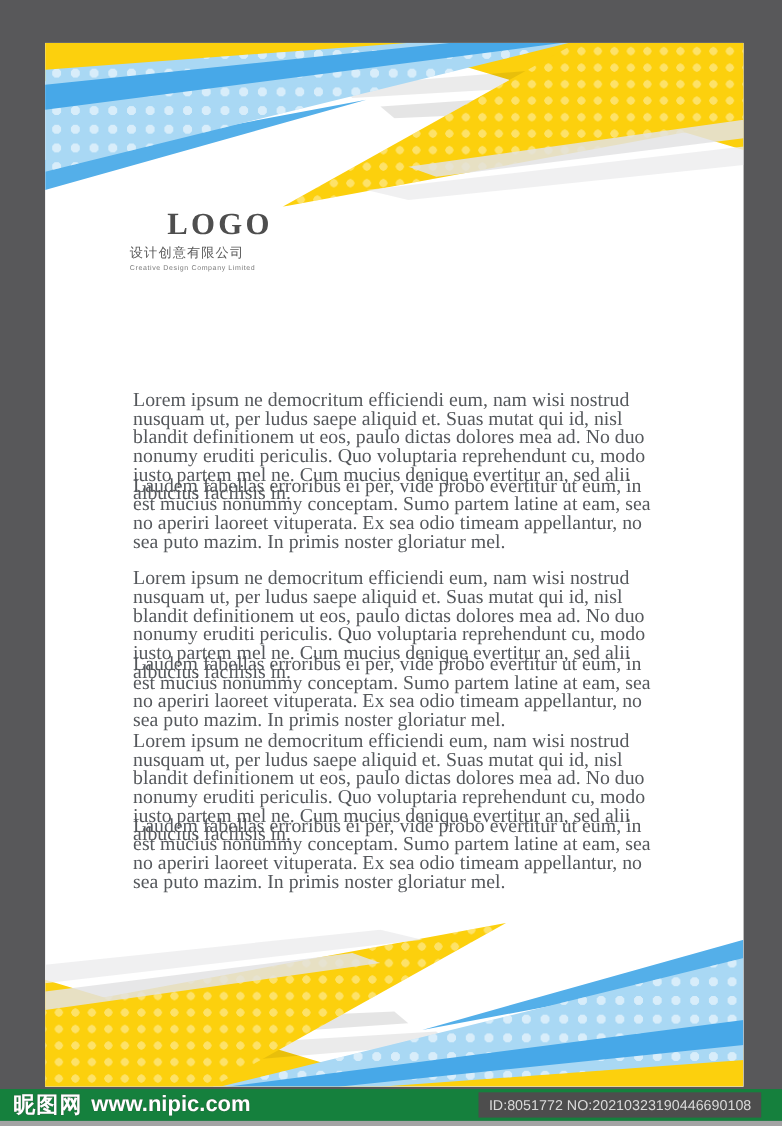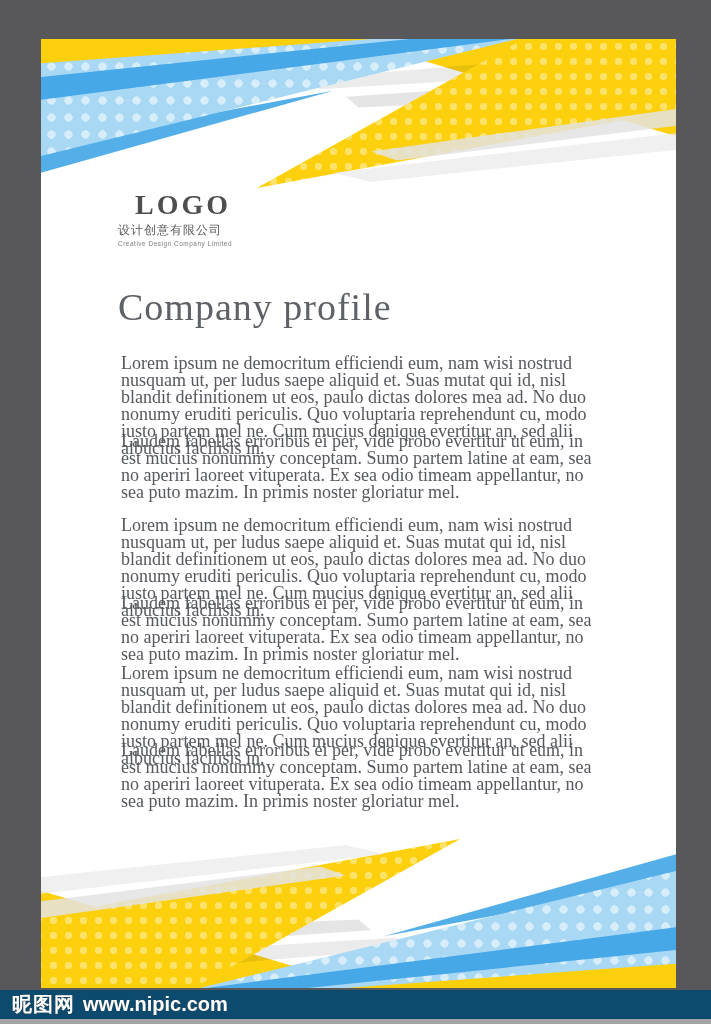--- a/index.html
+++ b/index.html
@@ -62,21 +62,21 @@
   }
   .d-blue-solid{
     background:#47a8e8;
     clip-path:polygon(0 25%,0 40%,74% 0,58% 0);
   }
 
   
   .logo-block{position:absolute;left:77px;top:151px;width:130px;}
   .logo-title{
     font-size:28px;font-weight:bold;letter-spacing:3px;color:#4e4e4e;
-    text-align:center;line-height:30px;
+    text-align:right;line-height:30px;
   }
   .logo-cn{
     font-family:"DejaVu Sans", sans-serif;
     font-size:12px;letter-spacing:1px;color:#595959;line-height:20px;
     white-space:nowrap;
   }
   .logo-en{
     font-family:"Liberation Sans", sans-serif;
     font-size:6.4px;letter-spacing:.55px;color:#7c7c7c;line-height:8px;
     white-space:nowrap;
@@ -96,21 +96,21 @@
   .p0{top:316px;}
   .p1{top:394px;}
   .p2{top:478px;}
   .p3{top:556px;}
   .p4{top:626px;}
   .p5{top:703px;}
 
   
   .wm-bar{
     position:absolute;left:0;top:990px;width:711px;height:29px;
-    background:#0c4a6e;
+    background:#15803d;
   }
   .wm-left{
     position:absolute;left:12px;top:0;height:29px;
     display:flex;align-items:center;gap:8px;
   }
   .wm-site{
     font-family:"DejaVu Sans", sans-serif;
     font-size:20px;font-weight:bold;color:#ffffff;letter-spacing:1px;
     text-shadow:0 0 1px #444;
   }
@@ -160,32 +160,32 @@
       <div class="d-lightblue-wedge"></div>
       <div class="d-blue-solid"></div>
     </div>
 
     <div class="logo-block">
       <div class="logo-title">LOGO</div>
       <div class="logo-cn">设计创意有限公司</div>
       <div class="logo-en">Creative Design Company Limited</div>
     </div>
 
-    <div class="doc-title">Company profile</div>
 
     <p class="para p0">Lorem ipsum ne democritum efficiendi eum, nam wisi nostrud nusquam ut, per ludus saepe aliquid et. Suas mutat qui id, nisl blandit definitionem ut eos, paulo dictas dolores mea ad. No duo nonumy eruditi periculis. Quo voluptaria reprehendunt cu, modo iusto partem mel ne. Cum mucius denique evertitur an, sed alii albucius facilisis in.</p>
     <p class="para p1">Laudem fabellas erroribus ei per, vide probo evertitur ut eum, in est mucius nonummy conceptam. Sumo partem latine at eam, sea no aperiri laoreet vituperata. Ex sea odio timeam appellantur, no sea puto mazim. In primis noster gloriatur mel.</p>
     <p class="para p2">Lorem ipsum ne democritum efficiendi eum, nam wisi nostrud nusquam ut, per ludus saepe aliquid et. Suas mutat qui id, nisl blandit definitionem ut eos, paulo dictas dolores mea ad. No duo nonumy eruditi periculis. Quo voluptaria reprehendunt cu, modo iusto partem mel ne. Cum mucius denique evertitur an, sed alii albucius facilisis in.</p>
     <p class="para p3">Laudem fabellas erroribus ei per, vide probo evertitur ut eum, in est mucius nonummy conceptam. Sumo partem latine at eam, sea no aperiri laoreet vituperata. Ex sea odio timeam appellantur, no sea puto mazim. In primis noster gloriatur mel.</p>
     <p class="para p4">Lorem ipsum ne democritum efficiendi eum, nam wisi nostrud nusquam ut, per ludus saepe aliquid et. Suas mutat qui id, nisl blandit definitionem ut eos, paulo dictas dolores mea ad. No duo nonumy eruditi periculis. Quo voluptaria reprehendunt cu, modo iusto partem mel ne. Cum mucius denique evertitur an, sed alii albucius facilisis in.</p>
     <p class="para p5">Laudem fabellas erroribus ei per, vide probo evertitur ut eum, in est mucius nonummy conceptam. Sumo partem latine at eam, sea no aperiri laoreet vituperata. Ex sea odio timeam appellantur, no sea puto mazim. In primis noster gloriatur mel.</p>
 
   </div>
 
   <div class="wm-bar">
     <div class="wm-left">
       <span class="wm-site">昵图网</span>
       <span class="wm-url">www.nipic.com</span>
     </div>
+    <div class="wm-idbox">ID:8051772 NO:20210323190446690108</div>
   </div>
   <div class="wm-strip"></div>
 
 </div>
 
 </body></html>

